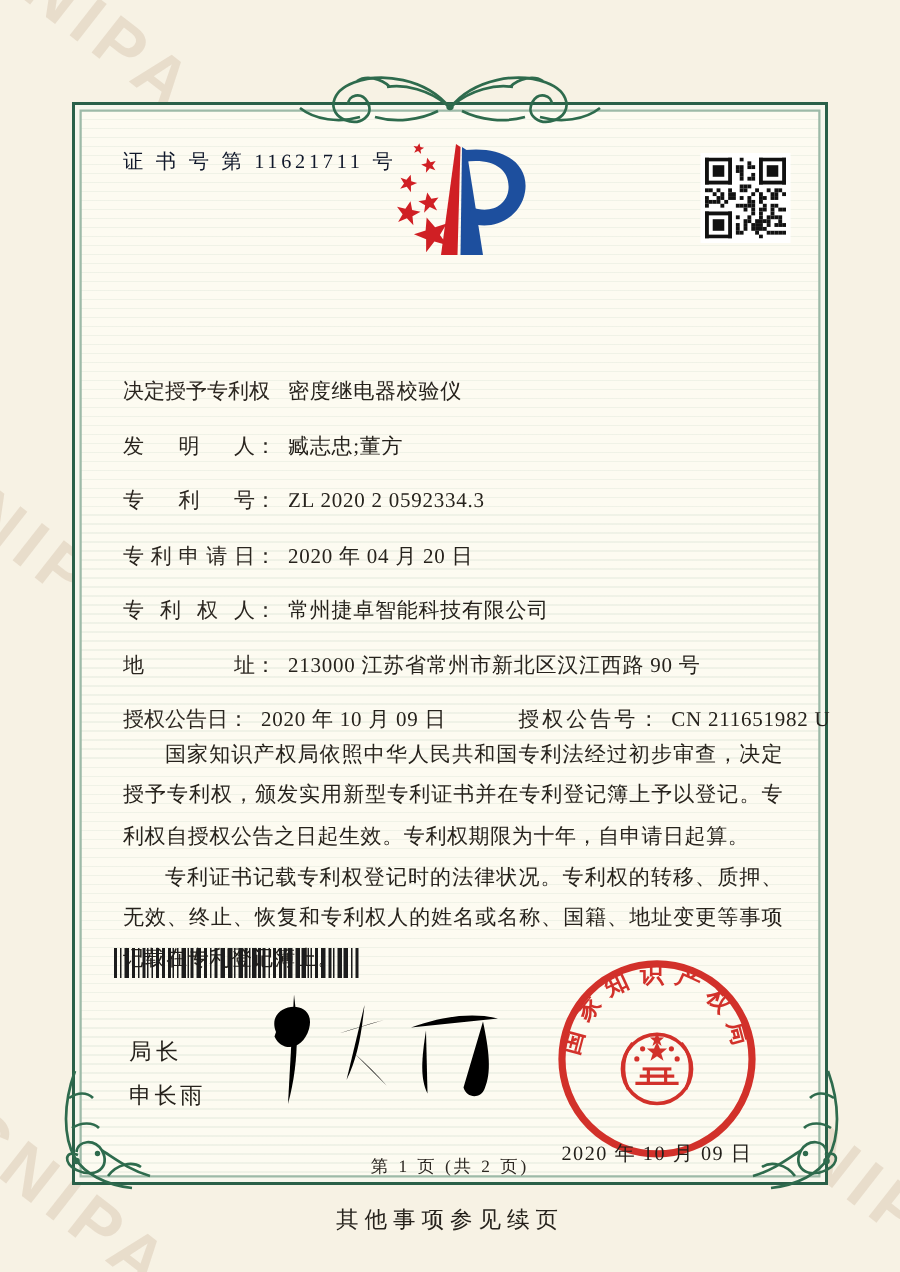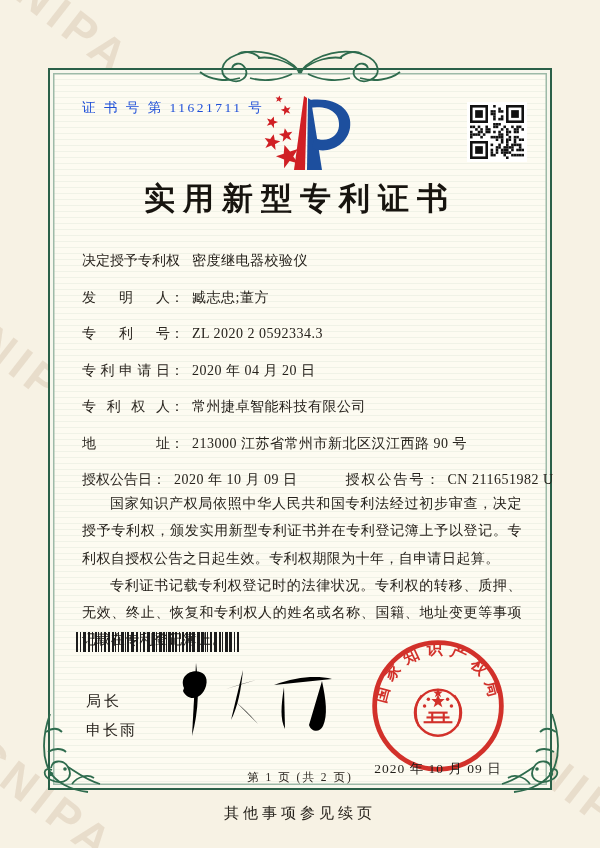--- a/index.html
+++ b/index.html
@@ -32,21 +32,21 @@
       #fdfbf1;
     z-index:2;
   }
   .ornament-top { position:absolute; left:190px; top:42px; z-index:3; }
   .ornament-bl  { position:absolute; left:38px;  top:712px; z-index:3; }
   .ornament-br  { position:absolute; left:482px; top:712px; z-index:3; transform:scaleX(-1); }
   .content { position:absolute; inset:0; z-index:4; }
 
   .cert-no {
     position:absolute; left:82px; top:99px;
-    font-size:13.5px; letter-spacing:2.5px; color:#1d4ed8;
+    font-size:13.5px; letter-spacing:2.5px; color:#0f172a;
   }
   .logo { position:absolute; left:252px; top:90px; }
   .qr {
     position:absolute; left:467px; top:102px; width:60px; height:60px;
     background:#fff; padding:3px;
   }
   .qr svg { width:54px; height:54px; display:block; fill:#111; }
   .title {
     position:absolute; left:0; right:0; top:178px; text-align:center;
     font-size:31px; font-weight:700; letter-spacing:8px; color:#17140f;
@@ -297,21 +297,20 @@
           <rect x="51.42857142857143" y="0" width="2.5714285714285716" height="18"></rect>
           <rect x="41.142857142857146" y="5.142857142857143" width="7.714285714285715" height="7.714285714285715"></rect>
           <rect x="0" y="36" width="18" height="2.5714285714285716"></rect>
           <rect x="0" y="51.42857142857143" width="18" height="2.5714285714285716"></rect>
           <rect x="0" y="36" width="2.5714285714285716" height="18"></rect>
           <rect x="15.42857142857143" y="36" width="2.5714285714285716" height="18"></rect>
           <rect x="5.142857142857143" y="41.142857142857146" width="7.714285714285715" height="7.714285714285715"></rect>
         </svg>
     </div>
 
-    <div class="title">实用新型专利证书</div>
 
     <div class="fields">
       <div class="frow">
         <span class="flabel">决定授予专利权</span>
           <span class="fcolon">：</span>
           <span class="fvalue">密度继电器校验仪</span>
       </div>
       <div class="frow">
         <span class="flabel">发明人</span>
           <span class="fcolon">：</span>

